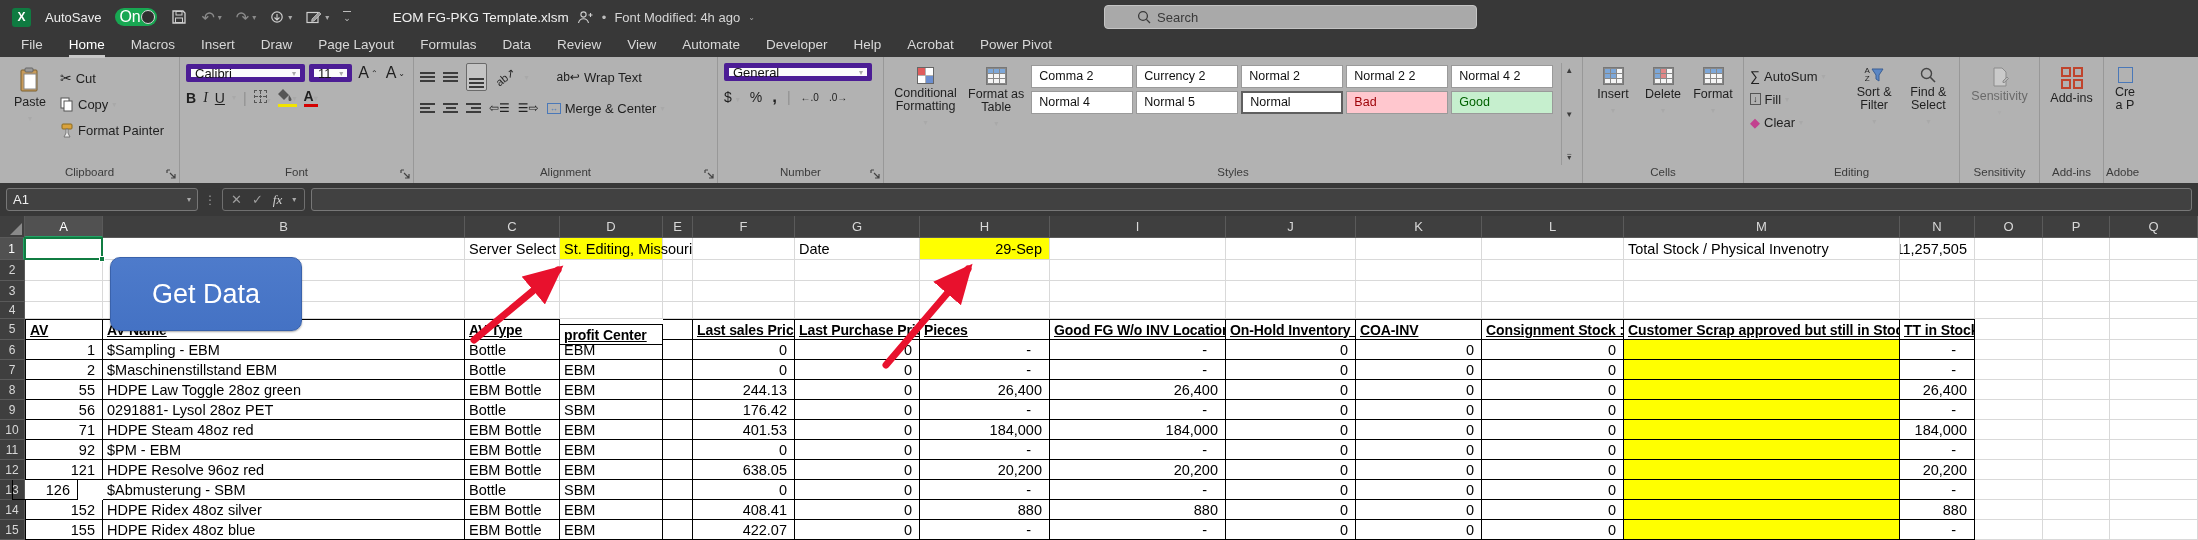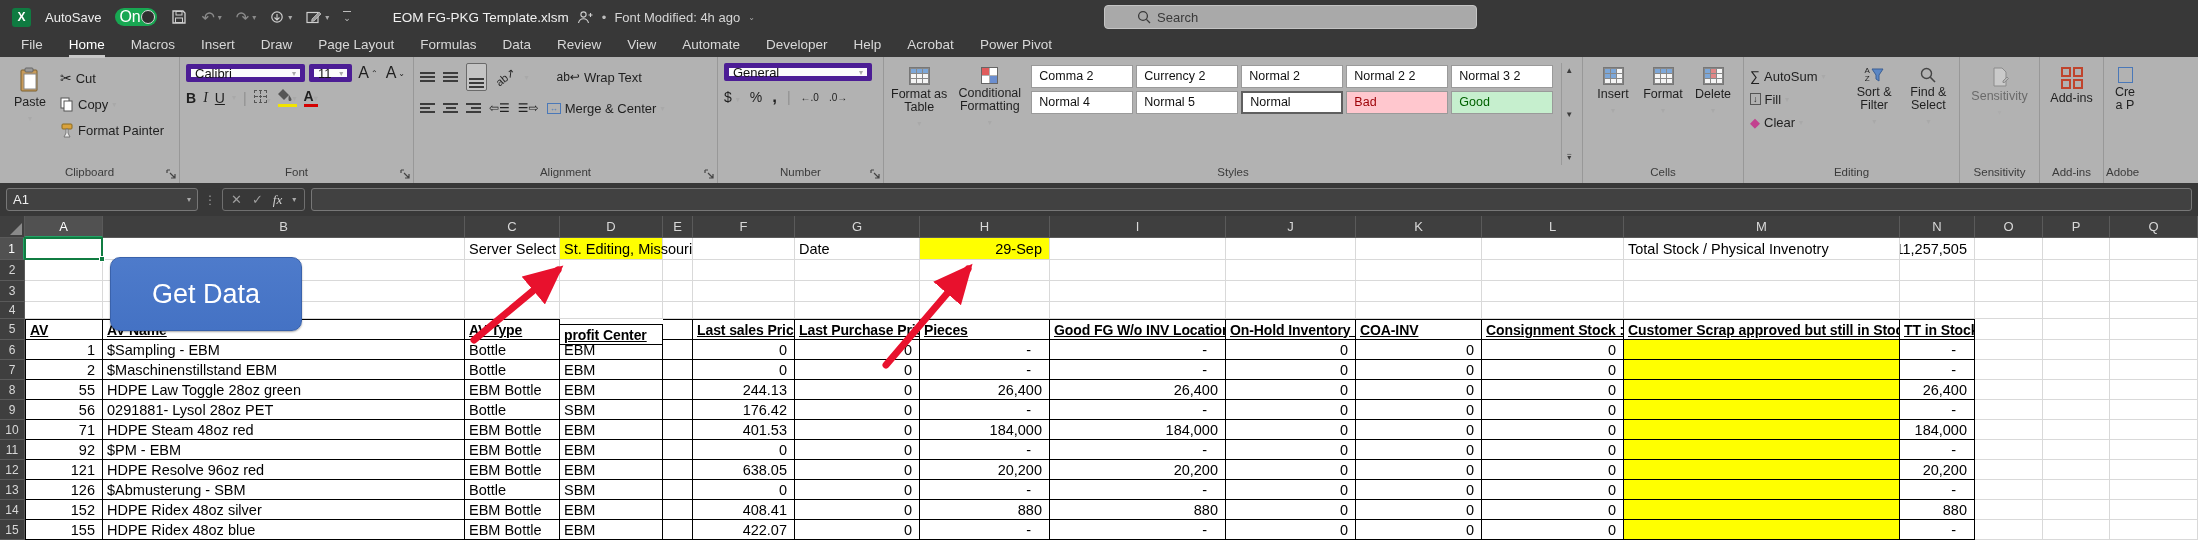--- a/index.html
+++ b/index.html
@@ -361,52 +361,52 @@
       </div>
     </div>
     <div class="grp-label">Number</div>
     <svg class="launcher" viewBox="0 0 10 10">
         <path d="M1 1v3M1 1h3M4 4l5 5M9 5v4h-4" fill="none" stroke="#444" stroke-width="1.2"></path>
       </svg>
   </div>
 
   <div class="grp" style="width:699px">
     <div class="grp-body">
-      <div class="bigbtn" style="width:64px">
-        <span class="grid-ico">
-            <i class="b"></i>
-            <i class="b"></i>
-            <i class="b"></i>
-            <i></i>
-            <i></i>
-            <i></i>
-            <i></i>
-            <i></i>
-            <i></i>
-          </span>
-        <span>Format as Table</span>
-        <span class="chev">▾</span>
-      </div>
       <div class="bigbtn" style="width:78px">
         <span style="display:grid;grid-template-columns:7px 7px;grid-template-rows:7px 7px;gap:1px;border:1px solid #666">
             <i style="background:#e05c5c"></i>
             <i style="background:#fff"></i>
             <i style="background:#fff"></i>
             <i style="background:#6b8ecf"></i>
           </span>
         <span>Conditional Formatting</span>
         <span class="chev">▾</span>
       </div>
+      <div class="bigbtn" style="width:64px">
+        <span class="grid-ico">
+            <i class="b"></i>
+            <i class="b"></i>
+            <i class="b"></i>
+            <i></i>
+            <i></i>
+            <i></i>
+            <i></i>
+            <i></i>
+            <i></i>
+          </span>
+        <span>Format as Table</span>
+        <span class="chev">▾</span>
+      </div>
       <div class="gallery" id="style-gallery">
           <div class="grow">
             <div class="gcell">Comma 2</div>
             <div class="gcell">Currency 2</div>
             <div class="gcell">Normal 2</div>
             <div class="gcell">Normal 2 2</div>
-            <div class="gcell">Normal 3 2</div>
+            <div class="gcell">Normal 4 2</div>
           </div>
           <div class="grow">
             <div class="gcell">Normal 4</div>
             <div class="gcell">Normal 5</div>
             <div class="gcell sel">Normal</div>
             <div class="gcell bad">Bad</div>
             <div class="gcell good">Good</div>
           </div>
         </div>
       <div class="gscroll">
@@ -431,45 +431,45 @@
             <i></i>
             <i></i>
             <i></i>
           </span>
         <span>Insert</span>
           <span class="chev">▾</span>
       </div>
       <div class="bigbtn cellbtn">
         <span class="grid-ico">
             <i class="b"></i>
+            <i class="r"></i>
+            <i></i>
             <i class="b"></i>
-            <i class="b"></i>
-            <i></i>
-            <i></i>
-            <i></i>
-            <i></i>
-            <i></i>
-            <i></i>
-          </span>
-        <span>Format</span>
+            <i class="r"></i>
+            <i></i>
+            <i></i>
+            <i></i>
+            <i></i>
+          </span>
+        <span>Delete</span>
           <span class="chev">▾</span>
       </div>
       <div class="bigbtn cellbtn">
         <span class="grid-ico">
             <i class="b"></i>
-            <i class="r"></i>
-            <i></i>
             <i class="b"></i>
-            <i class="r"></i>
-            <i></i>
-            <i></i>
-            <i></i>
-            <i></i>
-          </span>
-        <span>Delete</span>
+            <i class="b"></i>
+            <i></i>
+            <i></i>
+            <i></i>
+            <i></i>
+            <i></i>
+            <i></i>
+          </span>
+        <span>Format</span>
           <span class="chev">▾</span>
       </div>
     </div>
     <div class="grp-label">Cells</div>
   </div>
 
   <div class="grp" style="width:216px">
     <div class="grp-body">
       <div class="editcol" style="width:96px;padding-top:2px">
         <div class="smallrow">
@@ -1013,21 +1013,21 @@
     <div class="cell r tb" style="left: 1482px; top: 244px; width: 142px; height: 20px;">
       <span>0</span>
     </div>
     <div class="cell ylw tb" style="left: 1624px; top: 244px; width: 276px; height: 20px;"></div>
     <div class="cell r tb" style="left: 1900px; top: 244px; width: 75px; height: 20px;">
       <span>20,200</span>
     </div>
     <div class="cell" style="left: 1975px; top: 244px; width: 68px; height: 20px;"></div>
     <div class="cell" style="left: 2043px; top: 244px; width: 67px; height: 20px;"></div>
     <div class="cell" style="left: 2110px; top: 244px; width: 88px; height: 20px;"></div>
-    <div class="cell r tb tl" style="left: 25px; top: 264px; width: 78px; height: 20px;">
+    <div class="cell r tb tl" style="left: 12px; top: 264px; width: 66px; height: 20px;">
       <span>126</span>
     </div>
     <div class="cell tb" style="left: 103px; top: 264px; width: 362px; height: 20px;">
       <span>$Abmusterung - SBM</span>
     </div>
     <div class="cell tb" style="left: 465px; top: 264px; width: 95px; height: 20px;">
       <span>Bottle</span>
     </div>
     <div class="cell tb" style="left: 560px; top: 264px; width: 103px; height: 20px;">
       <span>SBM</span>

